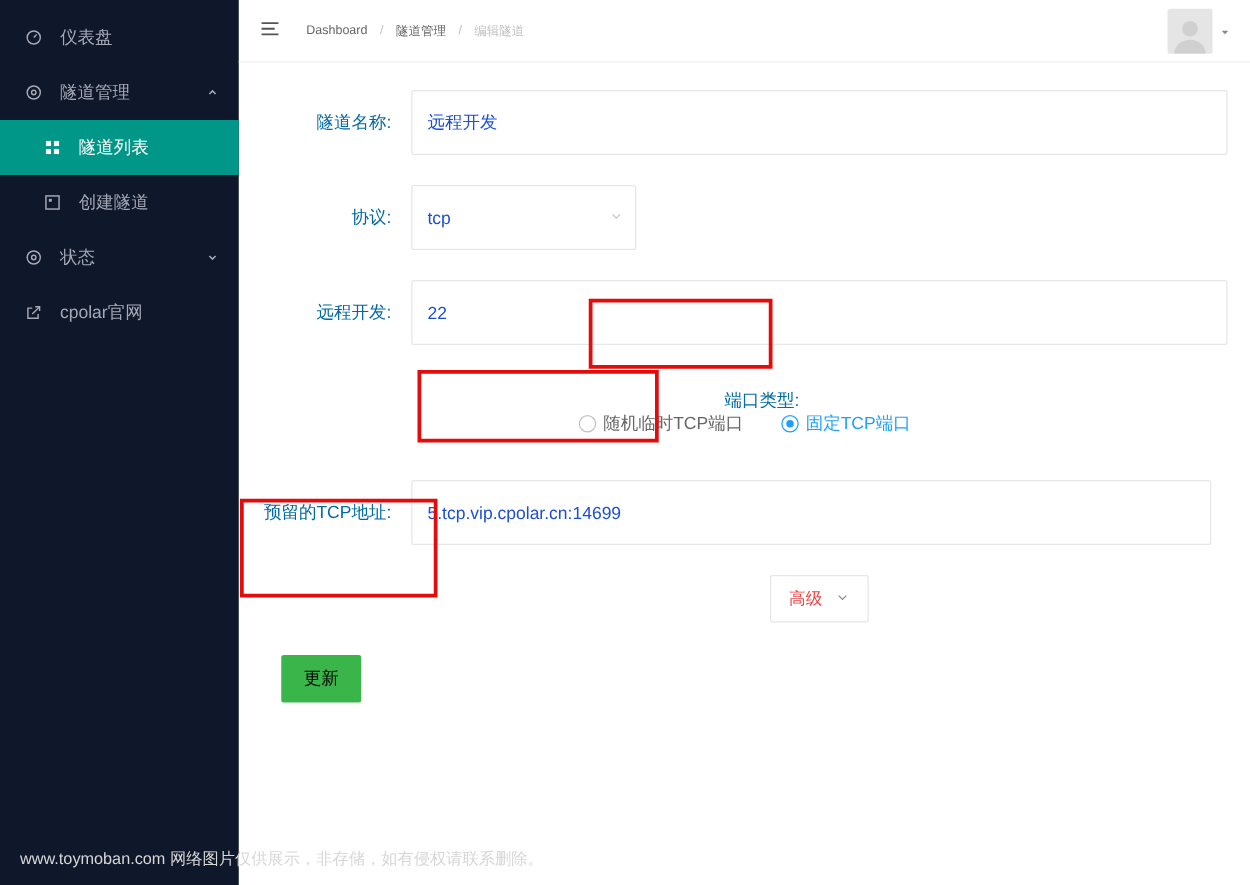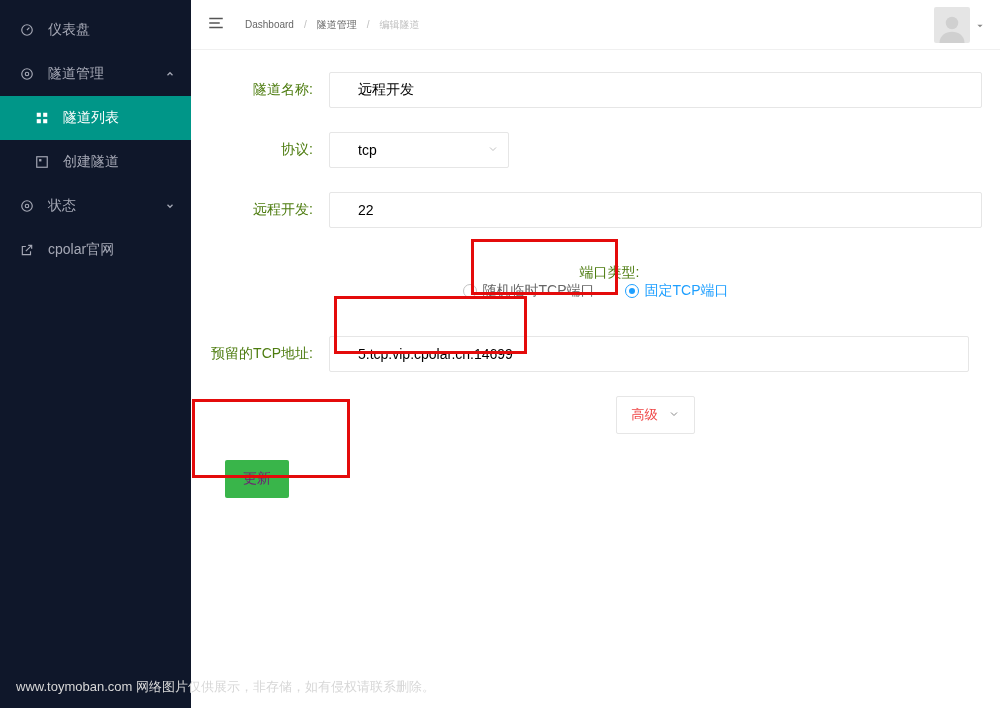--- a/index.html
+++ b/index.html
@@ -21,35 +21,35 @@
     .breadcrumb { display: flex; align-items: center; gap: 10px; font-size: 10px; }
     .breadcrumb .sep { color: #c0c0c0; }
     .breadcrumb .current { color: #c0c0c0; }
     .avatar-wrap { margin-left: auto; display: flex; align-items: center; gap: 6px; cursor: pointer; }
     .avatar { width: 36px; height: 36px; background: #e5e5e5; border-radius: 2px; display: flex; align-items: flex-end; justify-content: center; }
     .av-caret { color: #888; }
     
     
     .content { padding: 22px 18px; }
     .form-row { display: flex; align-items: center; margin-bottom: 24px; }
-    .form-label { width: 120px; text-align: right; padding-right: 16px; color: #4d7c0f; font-size: 14px; }
+    .form-label { width: 120px; text-align: right; padding-right: 16px; color: #0369a1; font-size: 14px; }
     .form-field { flex: 1; display: flex; align-items: center; }
-    .input { width: 100%; height: 36px; border: 1px solid #e6e6e6; border-radius: 2px; padding: 0 28px; font-size: 14px; color: #000000; outline: none; }
+    .input { width: 100%; height: 52px; border: 1px solid #e6e6e6; border-radius: 2px; padding: 0 12px; font-size: 14px; color: #1d4ed8; outline: none; }
     .select-wrap { position: relative; width: 180px; }
     .select-caret { position: absolute; right: 10px; top: 50%; transform: translateY(-50%); pointer-events: none; color: #c2c2c2; }
     .radio-group { display: flex; align-items: center; gap: 30px; }
     .radio-item { display: flex; align-items: center; gap: 6px; cursor: pointer; }
     .radio { width: 14px; height: 14px; border: 1px solid #c2c2c2; border-radius: 50%; display: inline-flex; align-items: center; justify-content: center; }
     .radio.checked { border-color: #1e9fff; }
     .radio.checked::after { content: ''; width: 6px; height: 6px; background: #1e9fff; border-radius: 50%; }
     .radio-label { color: #666; }
     .radio-item.checked .radio-label { color: #1e9fff; }
     .advanced-wrap { display:flex; justify-content:center; padding-left:120px; margin-top:4px; margin-bottom:26px;}
     .advanced-btn { display: inline-flex; align-items: center; gap: 10px; height: 38px; border: 1px solid #e6e6e6; border-radius: 2px; padding: 0 14px; color: #ef4444; cursor: pointer; background:#fff;}
-    .update-btn { height: 38px; padding: 0 18px; background: #39b54a; color: #701a75; border: none; border-radius: 2px; cursor: pointer; font-size: 14px; margin-left: 16px;}
+    .update-btn { height: 38px; padding: 0 18px; background: #39b54a; color: #000000; border: none; border-radius: 2px; cursor: pointer; font-size: 14px; margin-left: 16px;}
     
     
     .hl { position: absolute; border: 3px solid #e40b0b; pointer-events: none; }
     .hl1 { left: 471px; top: 239px; width: 147px; height: 56px; }
     .hl2 { left: 334px; top: 296px; width: 193px; height: 58px; }
     .hl3 { left: 192px; top: 399px; width: 158px; height: 79px; }
     
     .footer-text { position: absolute; left: 16px; bottom: 12px; color: #d7d7d7; font-size: 13px; }
   </style>
 </head>

